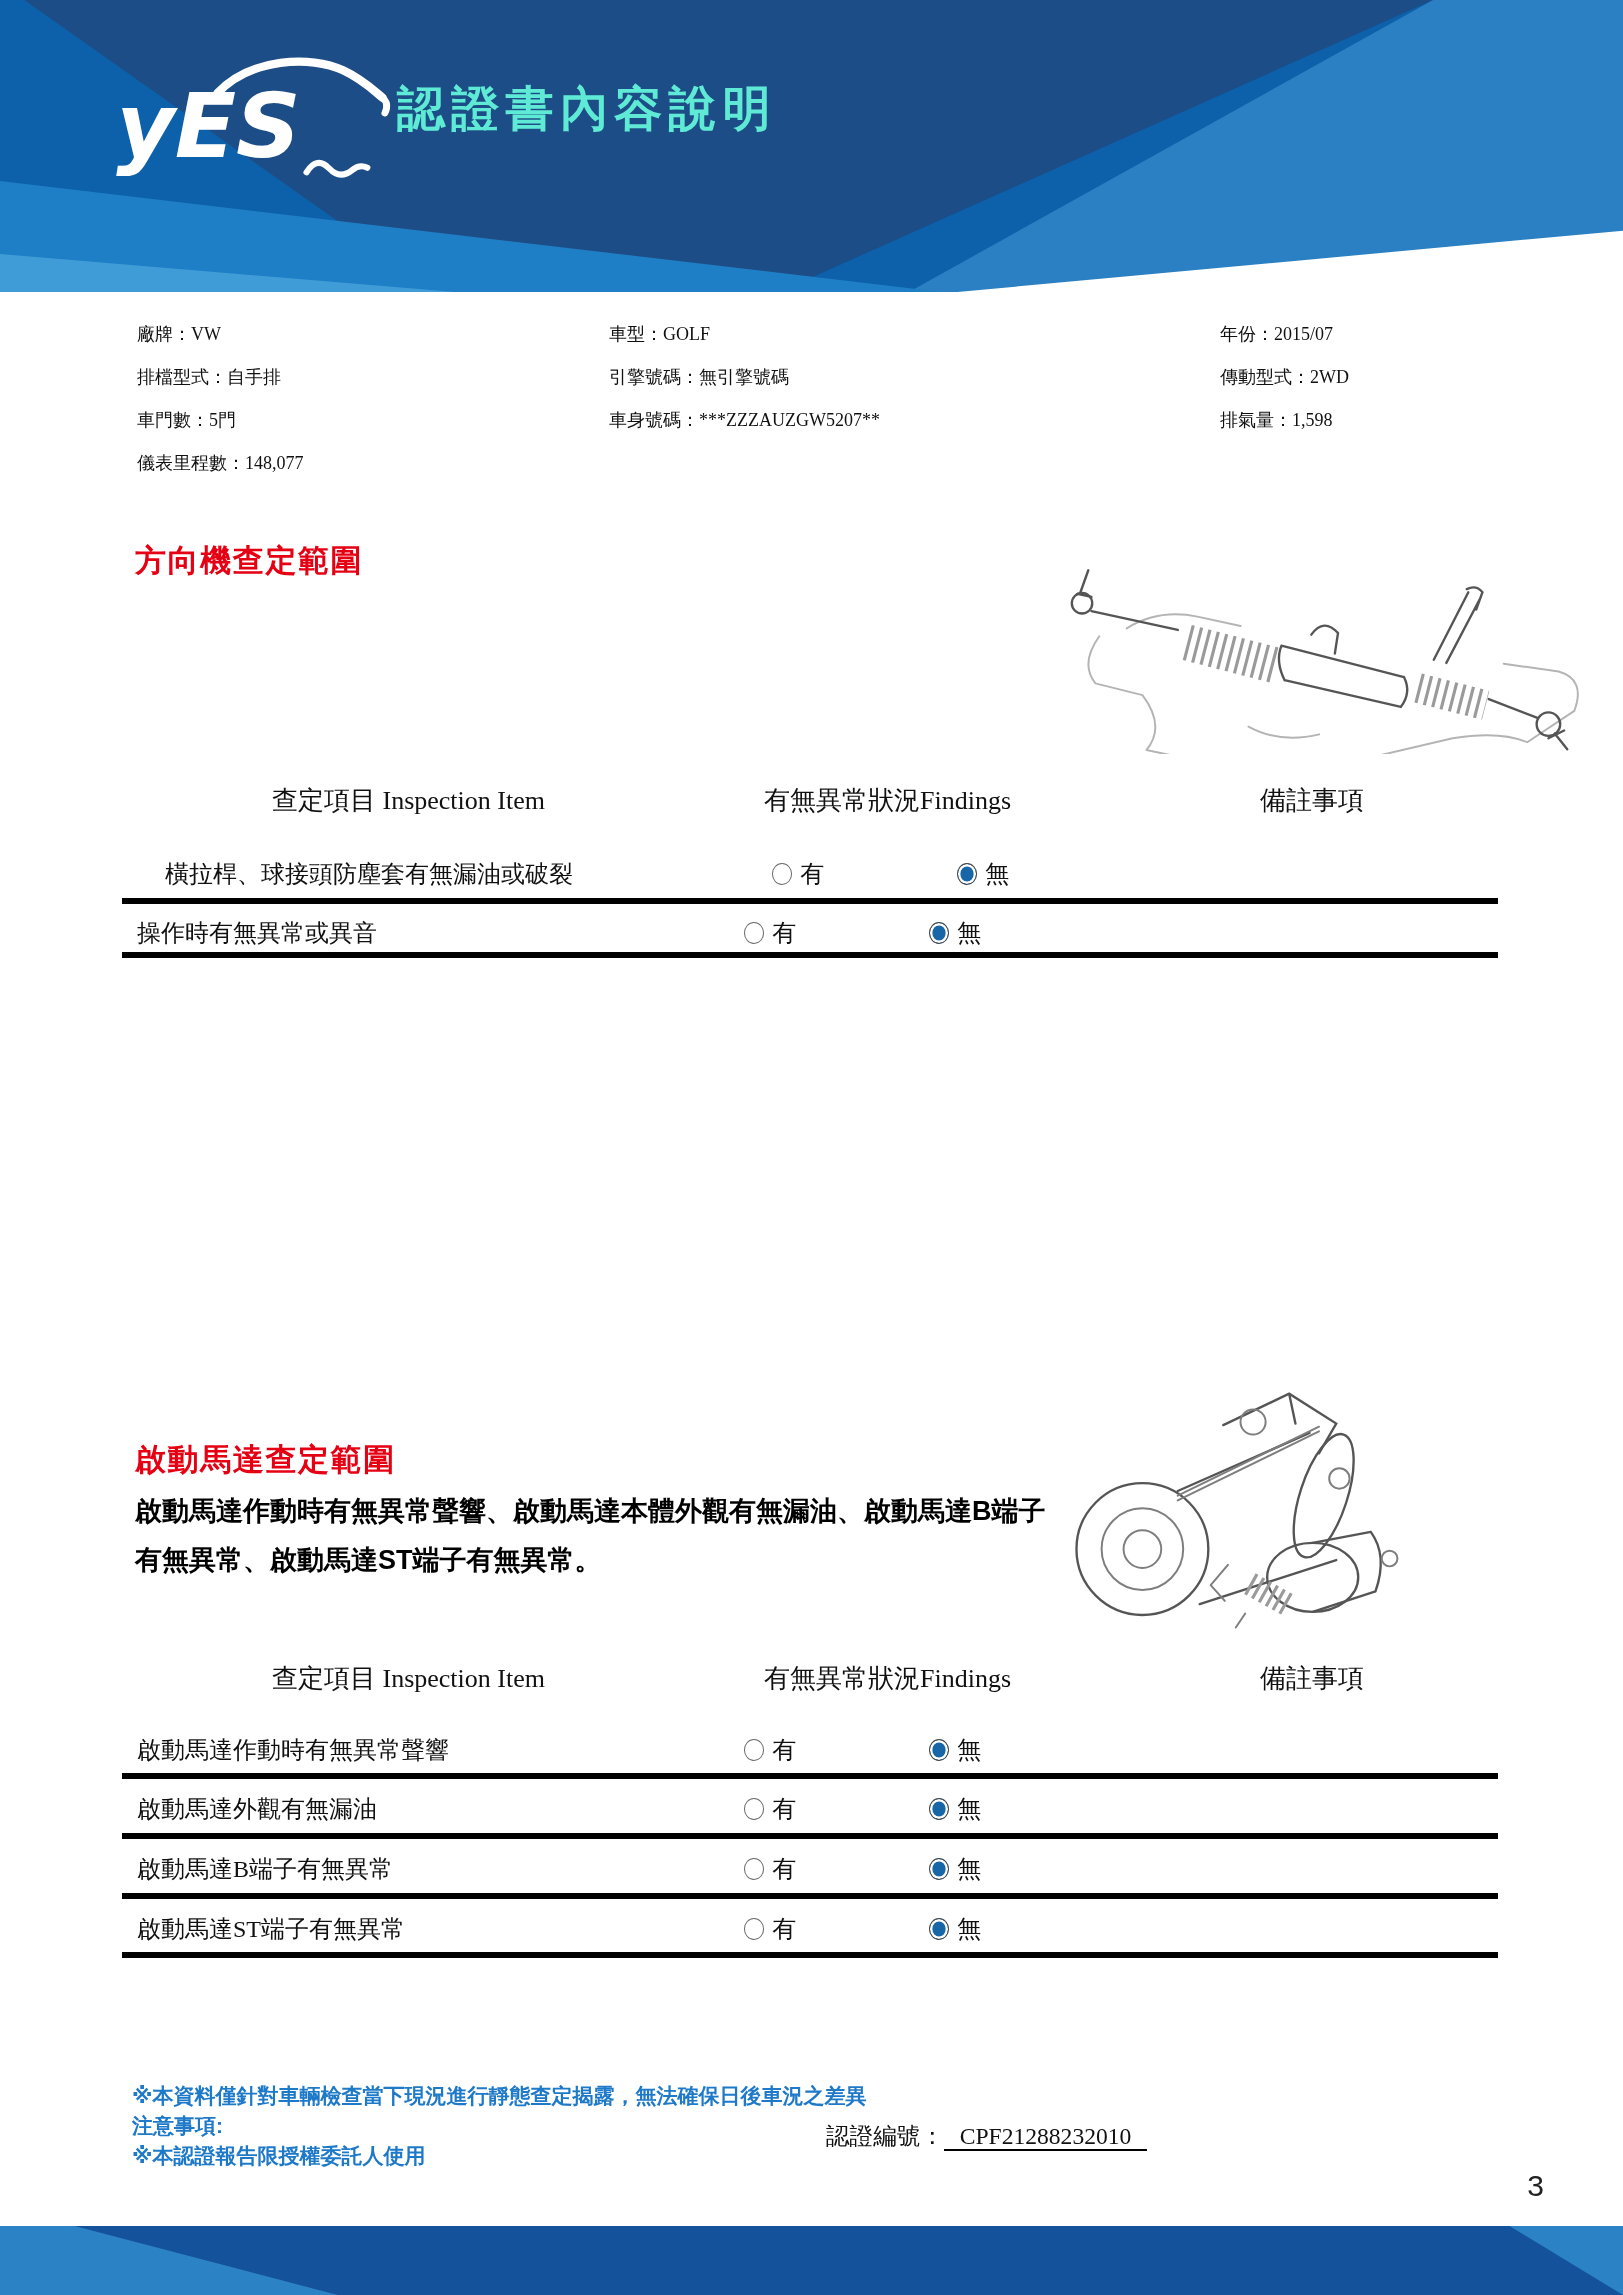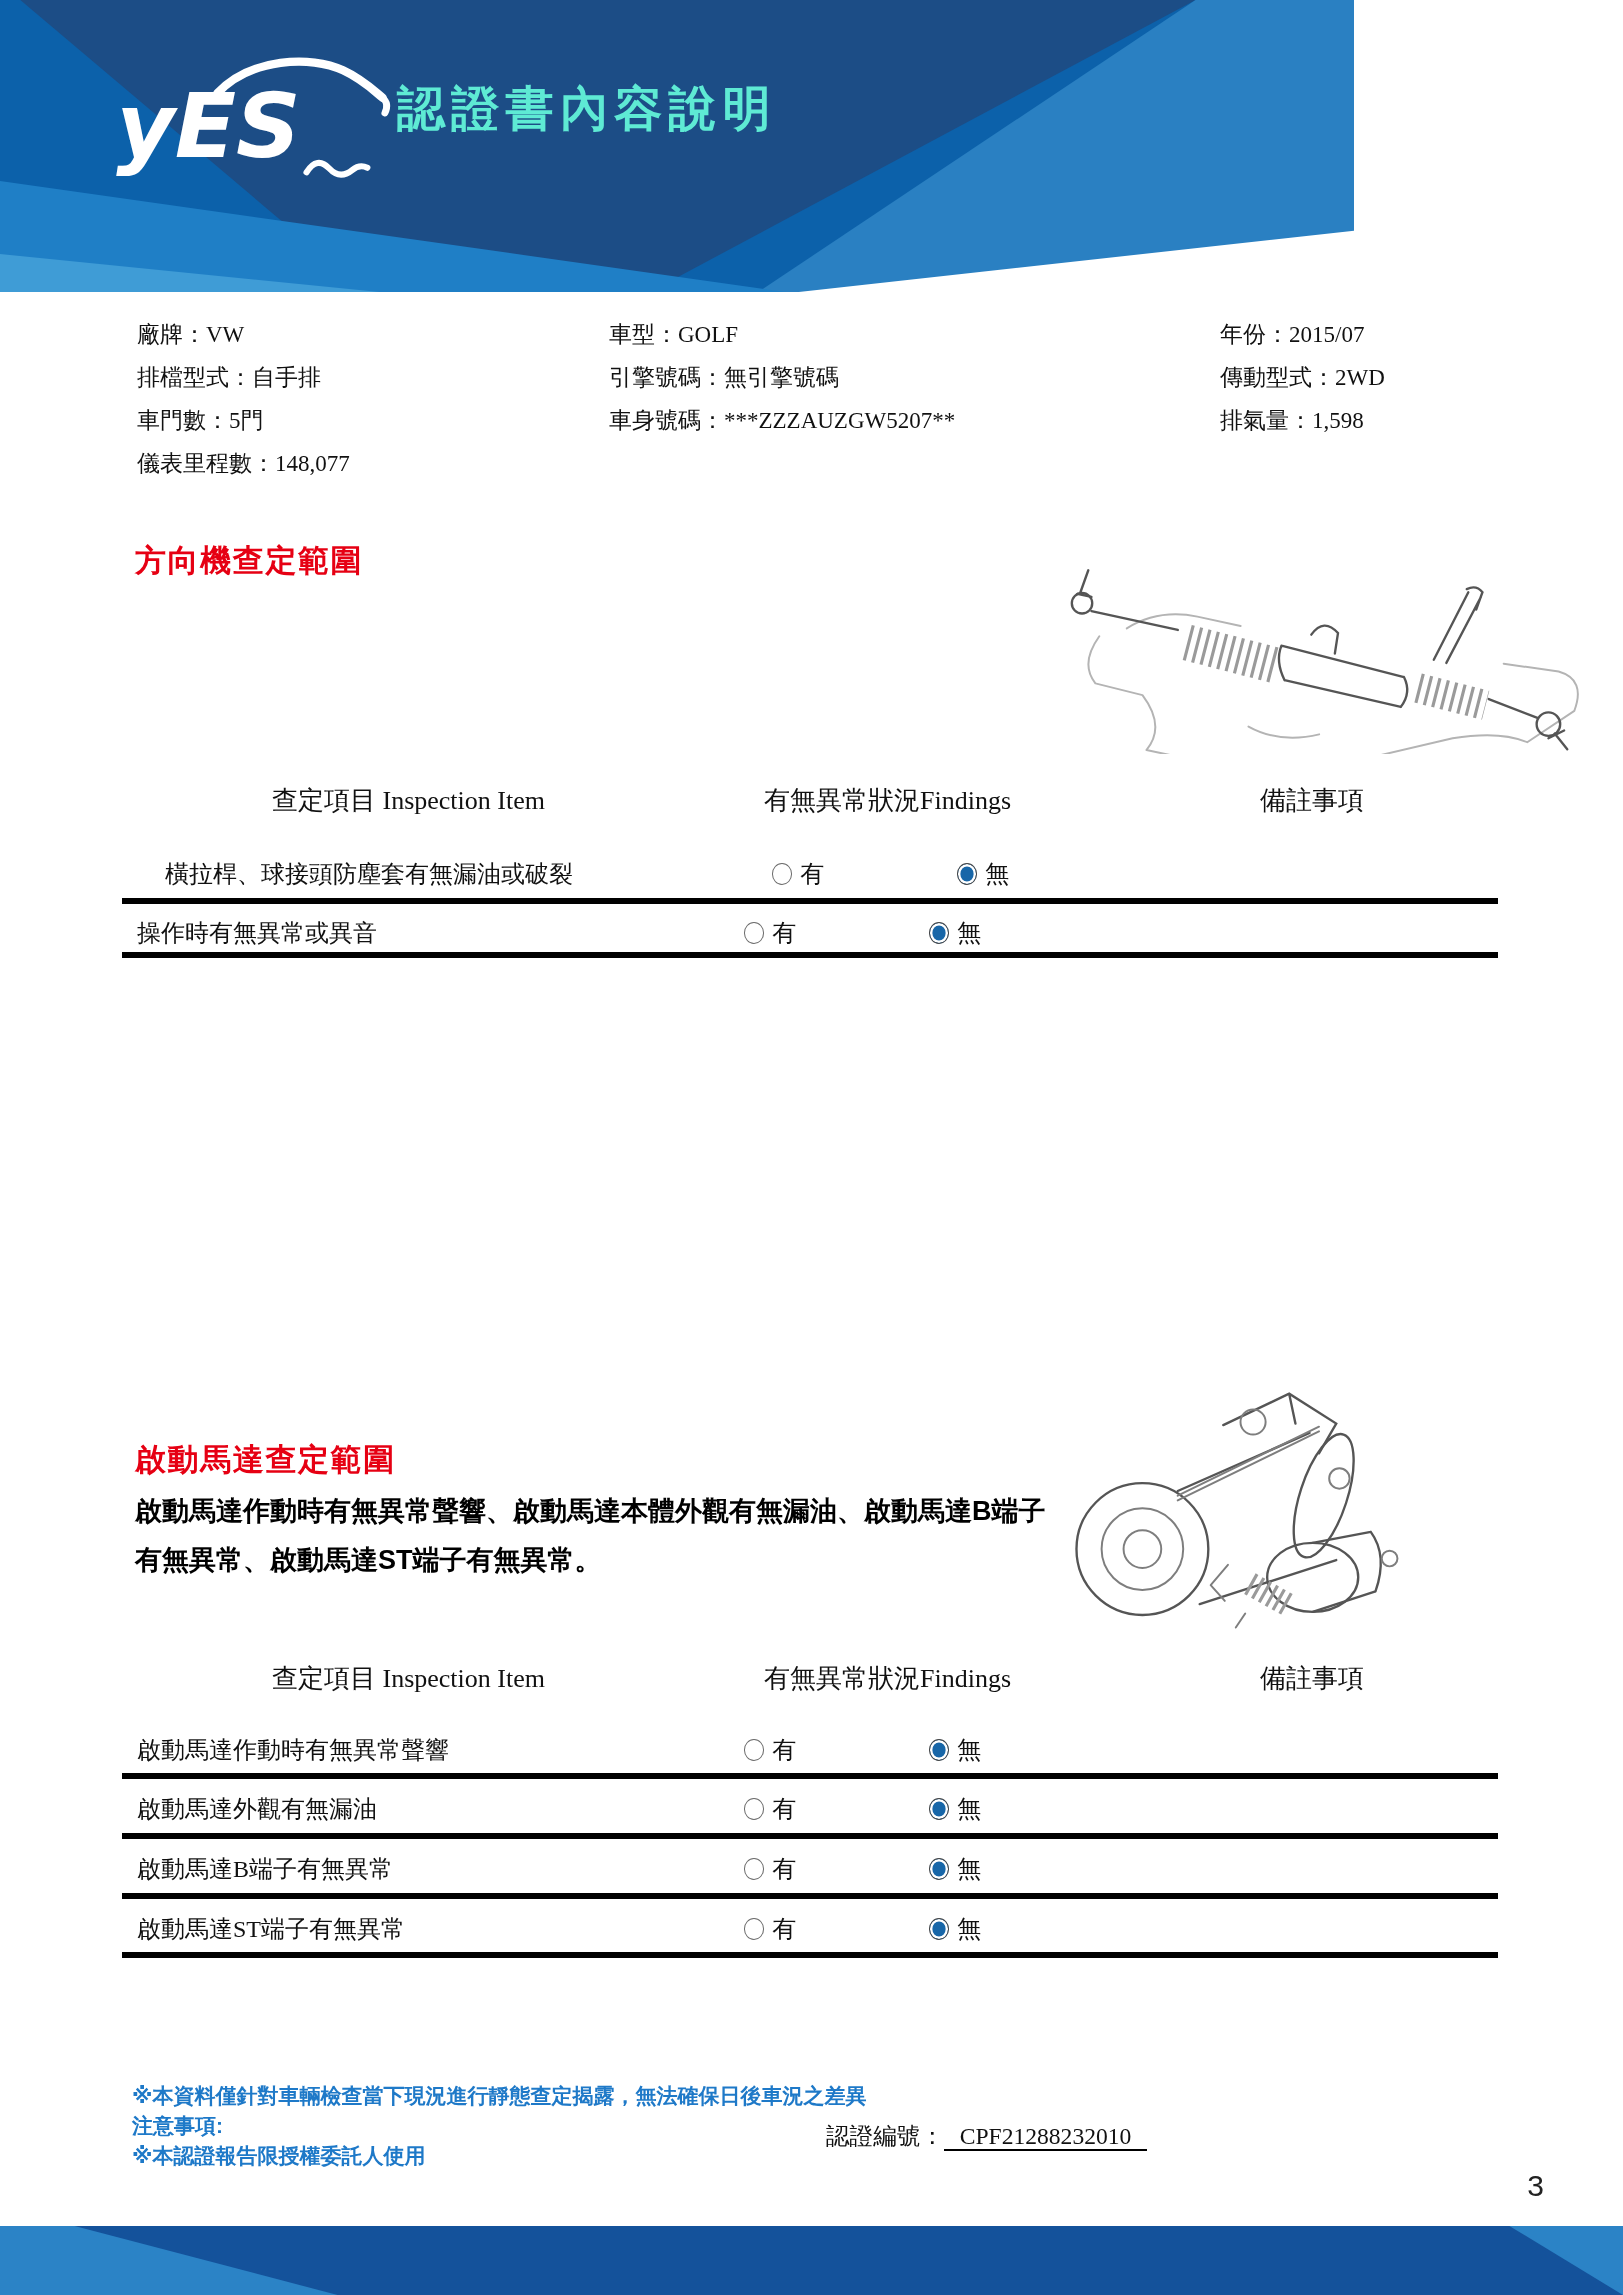--- a/index.html
+++ b/index.html
@@ -1,33 +1,33 @@
 <!DOCTYPE html>
 <html style="font-size:12.6px"><head>
 <meta charset="utf-8">
 <style>
   html,body{margin:0;padding:0;background:#fff;}
   .page{position:relative;width:1623px;height:2295px;background:#fff;overflow:hidden;
         font-family:"Liberation Serif","DejaVu Serif",serif;color:#111;}
 
   
-  .hdr{position:absolute;left:0;top:0;width:1354px;height:292px;background:#0c61aa;overflow:hidden;text-align:center;}
+  .hdr{position:absolute;left:0;top:0;width:1623px;height:292px;background:#0c61aa;overflow:hidden;text-align:center;}
   .hdr-layer{position:absolute;inset:0;}
   .hdr-dark{background:#1c4d86;clip-path:polygon(1.5% 0,88.3% 0,48% 100%,27% 100%);}
   .hdr-med{background:#2a80c2;clip-path:polygon(88.3% 0,100% 0,100% 100%,56% 100%);}
   .hdr-light1{background:#1f7fc6;clip-path:polygon(0 62%,58% 100%,0 100%);}
   .hdr-light2{background:#3f9cd6;clip-path:polygon(0 87%,28% 100%,0 100%);}
   .hdr-white{background:#ffffff;clip-path:polygon(59% 100%,100% 79%,100% 100%);}
   .logo-svg{position:absolute;left:114px;top:49px;width:283px;height:137px;z-index:5;}
   .hdr-title{position:absolute;left:397px;top:77px;z-index:5;color:#5eead4;
              font-family:"Liberation Sans","DejaVu Sans",sans-serif;
              font-size:48px;font-weight:bold;letter-spacing:6.3px;white-space:nowrap;}
 
   
-  .info-col{position:absolute;font-size:23px;line-height:43px;white-space:nowrap;}
+  .info-col{position:absolute;font-size:18px;line-height:43px;white-space:nowrap;}
   .info-c1{left:137px;top:313px;}
   .info-c2{left:609px;top:313px;}
   .info-c3{left:1220px;top:313px;}
 
   
   .sec-title{position:absolute;left:135px;color:#e60013;
              font-family:"Liberation Sans","DejaVu Sans",sans-serif;
              font-size:31px;font-weight:bold;letter-spacing:1.6px;white-space:nowrap;}
   .sec-para{position:absolute;left:135px;color:#000;
             font-family:"Liberation Sans","DejaVu Sans",sans-serif;

